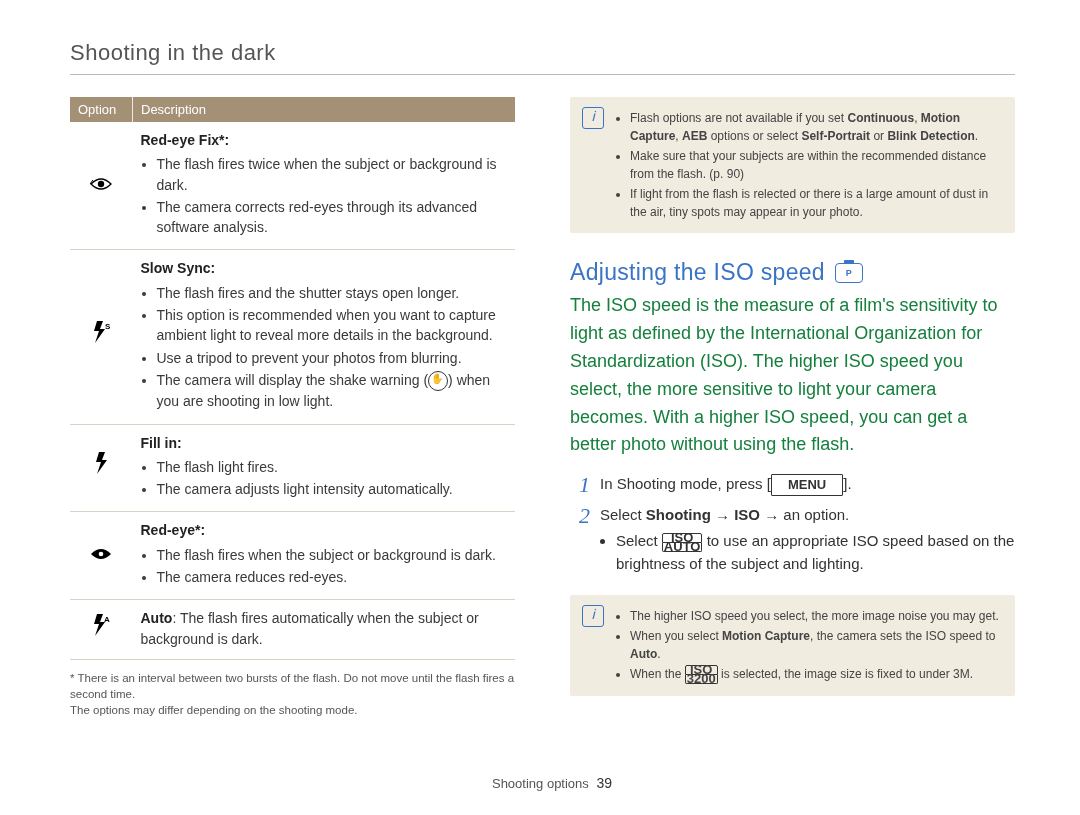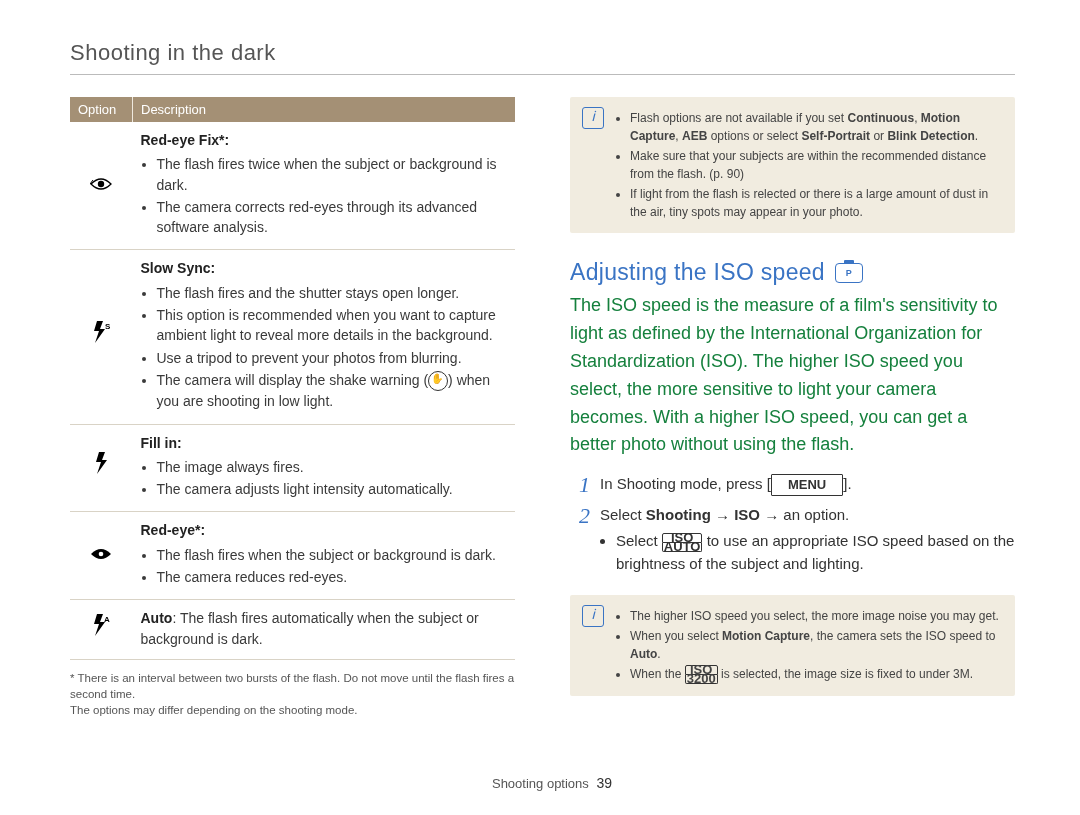--- a/index.html
+++ b/index.html
@@ -93,21 +93,21 @@
 
         <tr>
           <td class="icon">
             <svg width="16" height="22" viewBox="0 0 16 22">
                   <path d="M6 0 L3 10 L8 10 L4 22 L14 8 L9 8 L12 0 Z" fill="#000"></path>
                 </svg>
           </td>
           <td>
             <span class="opt-name">Fill in:</span>
             <ul class="b">
-              <li>The image always fires.</li>
+              <li>The flash light fires.</li>
               <li>The camera adjusts light intensity automatically.</li>
             </ul>
           </td>
         </tr>
 
         <tr>
           <td class="icon">
             <svg width="22" height="14" viewBox="0 0 22 14">
                   <path d="M1 7 Q11 -3 21 7 Q11 17 1 7 Z" fill="#000"></path>
                   <circle cx="11" cy="7" r="2.3" fill="#fff"></circle>

